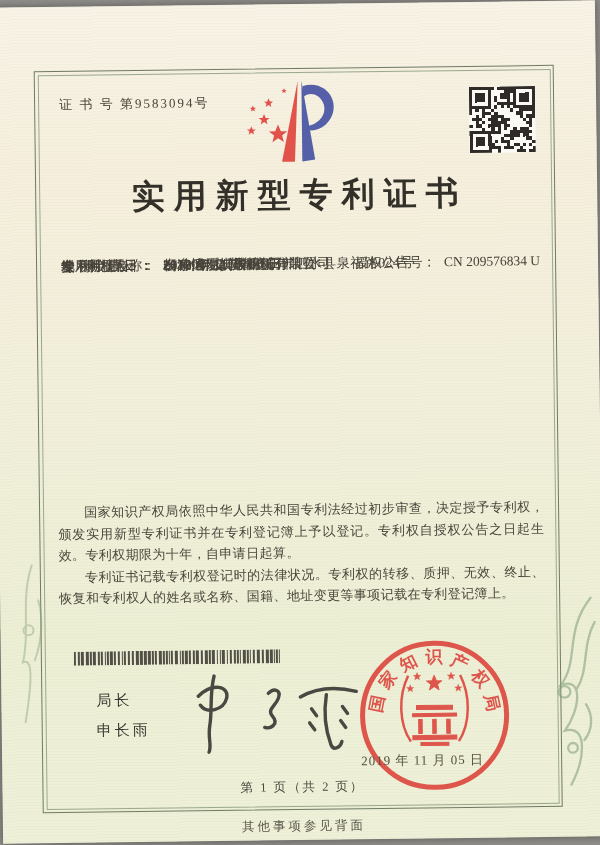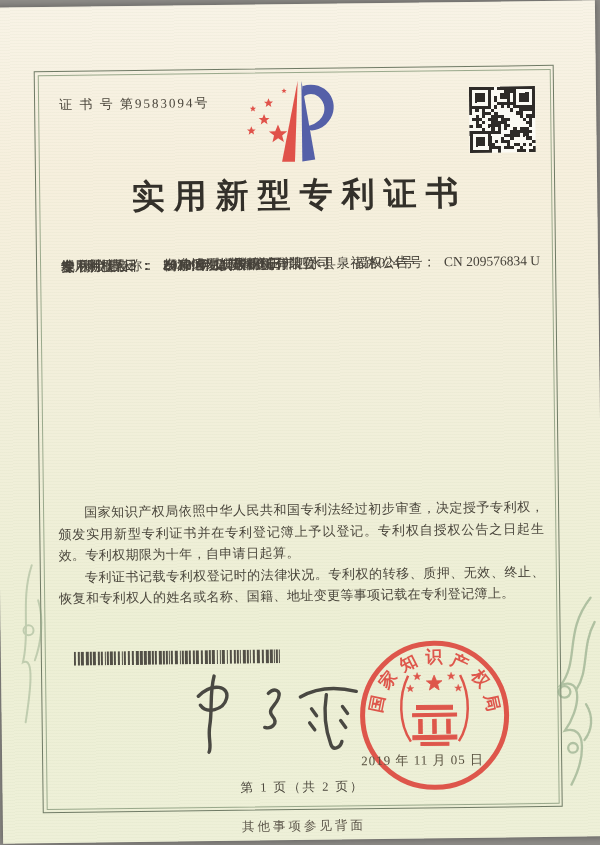--- a/index.html
+++ b/index.html
@@ -363,20 +363,24 @@
       </div>
     </div>
 
     <div class="paras">
       <p>国家知识产权局依照中华人民共和国专利法经过初步审查，决定授予专利权，颁发实用新型专利证书并在专利登记簿上予以登记。专利权自授权公告之日起生效。专利权期限为十年，自申请日起算。</p>
       <p>专利证书记载专利权登记时的法律状况。专利权的转移、质押、无效、终止、恢复和专利权人的姓名或名称、国籍、地址变更等事项记载在专利登记簿上。</p>
     </div>
 
     <div class="barcode"><i style="width:2px;margin-right:2px"></i><i style="width:2px;margin-right:1px"></i><i style="width:3px;margin-right:2px"></i><i style="width:3px;margin-right:1px"></i><i style="width:2px;margin-right:1px"></i><i style="width:3px;margin-right:2px"></i><i style="width:2px;margin-right:1px"></i><i style="width:2px;margin-right:2px"></i><i style="width:1px;margin-right:1px"></i><i style="width:2px;margin-right:1px"></i><i style="width:3px;margin-right:1px"></i><i style="width:2px;margin-right:2px"></i><i style="width:2px;margin-right:2px"></i><i style="width:1px;margin-right:1px"></i><i style="width:2px;margin-right:2px"></i><i style="width:2px;margin-right:2px"></i><i style="width:2px;margin-right:2px"></i><i style="width:3px;margin-right:1px"></i><i style="width:3px;margin-right:1px"></i><i style="width:3px;margin-right:1px"></i><i style="width:3px;margin-right:1px"></i><i style="width:2px;margin-right:1px"></i><i style="width:2px;margin-right:2px"></i><i style="width:3px;margin-right:1px"></i><i style="width:2px;margin-right:1px"></i><i style="width:2px;margin-right:1px"></i><i style="width:1px;margin-right:1px"></i><i style="width:2px;margin-right:2px"></i><i style="width:3px;margin-right:2px"></i><i style="width:1px;margin-right:1px"></i><i style="width:2px;margin-right:1px"></i><i style="width:3px;margin-right:1px"></i><i style="width:2px;margin-right:2px"></i><i style="width:2px;margin-right:1px"></i><i style="width:3px;margin-right:2px"></i><i style="width:2px;margin-right:2px"></i><i style="width:3px;margin-right:1px"></i><i style="width:2px;margin-right:1px"></i><i style="width:3px;margin-right:2px"></i><i style="width:1px;margin-right:2px"></i><i style="width:1px;margin-right:1px"></i><i style="width:3px;margin-right:2px"></i><i style="width:1px;margin-right:2px"></i><i style="width:2px;margin-right:2px"></i><i style="width:2px;margin-right:1px"></i><i style="width:2px;margin-right:1px"></i><i style="width:1px;margin-right:2px"></i><i style="width:3px;margin-right:1px"></i><i style="width:2px;margin-right:1px"></i><i style="width:1px;margin-right:2px"></i><i style="width:2px;margin-right:2px"></i><i style="width:3px;margin-right:2px"></i><i style="width:2px;margin-right:2px"></i><i style="width:3px;margin-right:1px"></i><i style="width:3px;margin-right:1px"></i><i style="width:1px;margin-right:1px"></i><i style="width:2px;margin-right:1px"></i><i style="width:1px;margin-right:2px"></i></div>
 
+    <div class="director">
+      <div>局长</div>
+      <div>申长雨</div>
+    </div>
 
     <svg class="signature" viewBox="0 0 200 92">
       <g fill="none" stroke="#33312e" stroke-width="3.4" stroke-linecap="round" stroke-linejoin="round" opacity=".88">
         <path d="M30,10 C25,28 28,44 25,60 C23,72 27,80 24,86"></path>
         <path d="M14,30 C28,16 46,20 42,33 C39,44 22,48 16,39"></path>
         <path d="M84,28 C90,22 97,25 94,33 C91,41 82,44 88,51 C94,58 87,64 80,62"></path>
         <path d="M116,32 C132,23 152,22 172,27"></path>
         <path d="M142,30 C139,48 141,66 146,80 C148,86 155,84 157,77"></path>
         <path d="M127,44 L132,51 M158,42 L163,49 M125,58 L130,65 M156,56 L161,63"></path>
       </g>

